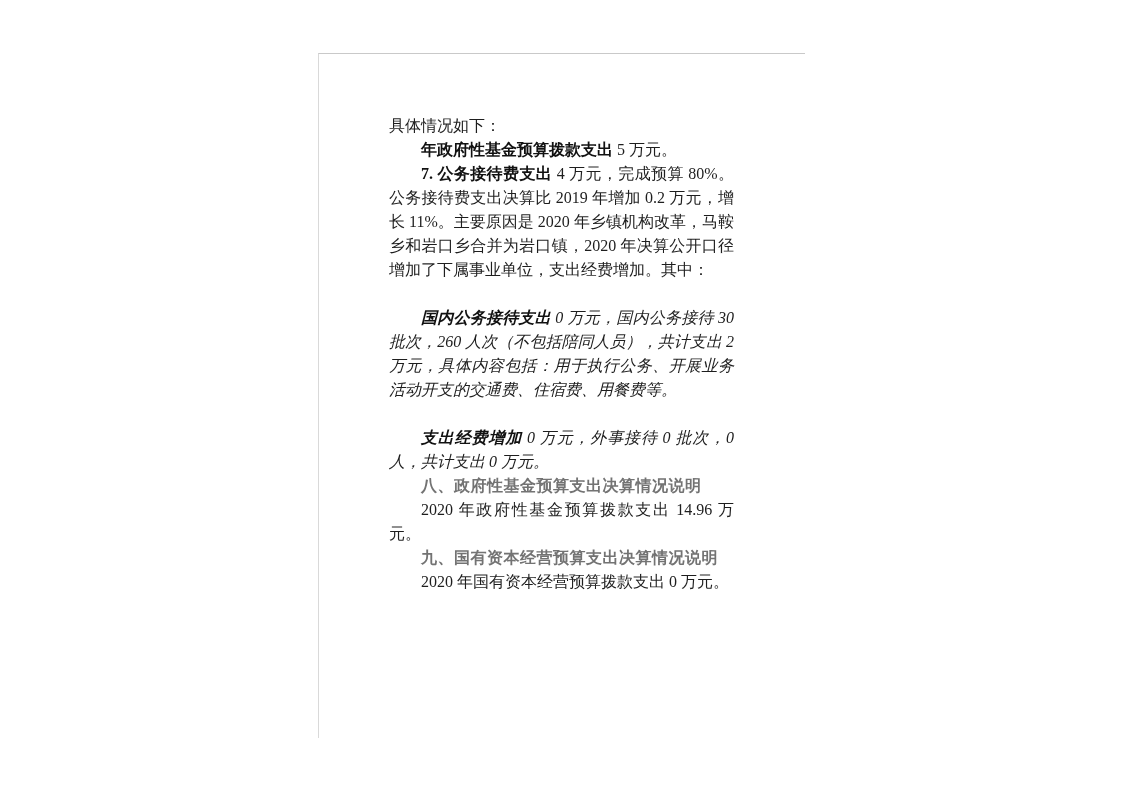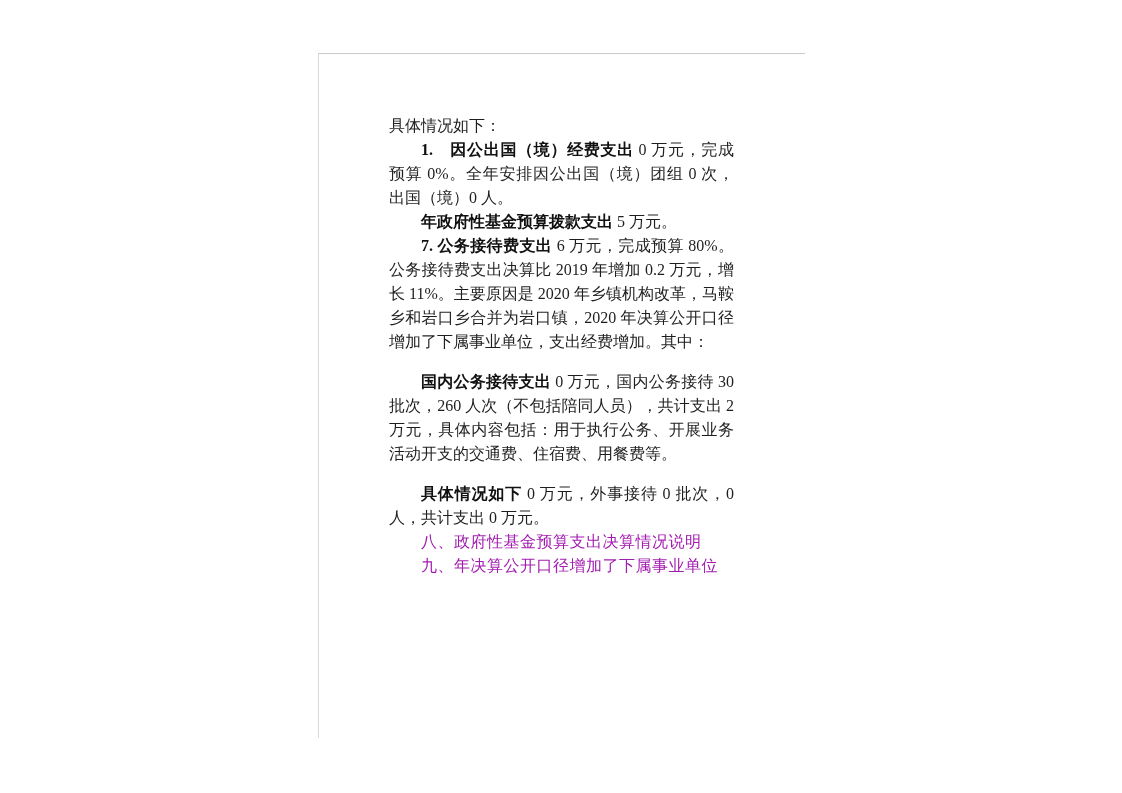--- a/index.html
+++ b/index.html
@@ -40,30 +40,31 @@
   }
   .para {
     margin: 0;
     text-indent: 2em;
   }
   .no-indent {
     text-indent: 0;
     font-family: Liberation Serif, serif;
   }
   .sp-before {
-    margin-top: 16px;
+    margin-top: 24px;
+    font-style: italic;
   }
   .bold {
     font-weight: 700;
     color: #111111;
   }
   .heading {
-    font-weight: 400;
+    font-weight: 700;
     font-family: "Liberation Sans", "DejaVu Sans", sans-serif;
-    color: #a21caf;
+    color: #737373;
     letter-spacing: 0.5px;
   }
   .page-number {
     position: absolute;
     left: 70px;
     top: 628px;
     width: 345px;
     text-align: center;
     font-size: 10px;
     color: #2a2a2a;
@@ -73,35 +74,36 @@
 </head>
 <body>
 
 <div class="canvas">
   <div class="page">
 
     <div class="content">
 
       <p class="para no-indent"><span>具体情况如下：</span></p>
 
-      <p class="para"><span class="bold">1.　因公出国（境）经费支出</span><span> 0 万元，完成预算 0%。全年安排因公出国（境）团组 0 次，出国（境）0 人。</span></p>
 
 
 
       <p class="para"><span class="bold">年政府性基金预算拨款支出</span><span> 5 万元。</span></p>
 
-      <p class="para"><span class="bold">7. 公务接待费支出</span><span> 6 万元，完成预算 80%。公务接待费支出决算比 2019 年增加 0.2 万元，增长 11%。主要原因是 2020 年乡镇机构改革，马鞍乡和岩口乡合并为岩口镇，2020 年决算公开口径增加了下属事业单位，支出经费增加。其中：</span></p>
+      <p class="para"><span class="bold">7. 公务接待费支出</span><span> 4 万元，完成预算 80%。公务接待费支出决算比 2019 年增加 0.2 万元，增长 11%。主要原因是 2020 年乡镇机构改革，马鞍乡和岩口乡合并为岩口镇，2020 年决算公开口径增加了下属事业单位，支出经费增加。其中：</span></p>
 
       <p class="para sp-before"><span class="bold">国内公务接待支出</span><span> 0 万元，国内公务接待 30 批次，260 人次（不包括陪同人员），共计支出 2 万元，具体内容包括：用于执行公务、开展业务活动开支的交通费、住宿费、用餐费等。</span></p>
 
-      <p class="para sp-before"><span class="bold">具体情况如下</span><span> 0 万元，外事接待 0 批次，0 人，共计支出 0 万元。</span></p>
+      <p class="para sp-before"><span class="bold">支出经费增加</span><span> 0 万元，外事接待 0 批次，0 人，共计支出 0 万元。</span></p>
 
       <p class="para heading"><span>八、政府性基金预算支出决算情况说明</span></p>
 
+      <p class="para"><span>2020 年政府性基金预算拨款支出 14.96 万元。</span></p>
 
-      <p class="para heading"><span>九、年决算公开口径增加了下属事业单位</span></p>
+      <p class="para heading"><span>九、国有资本经营预算支出决算情况说明</span></p>
 
+      <p class="para"><span>2020 年国有资本经营预算拨款支出 0 万元。</span></p>
 
     </div>
 
 
   </div>
 </div>
 
 </body></html>

